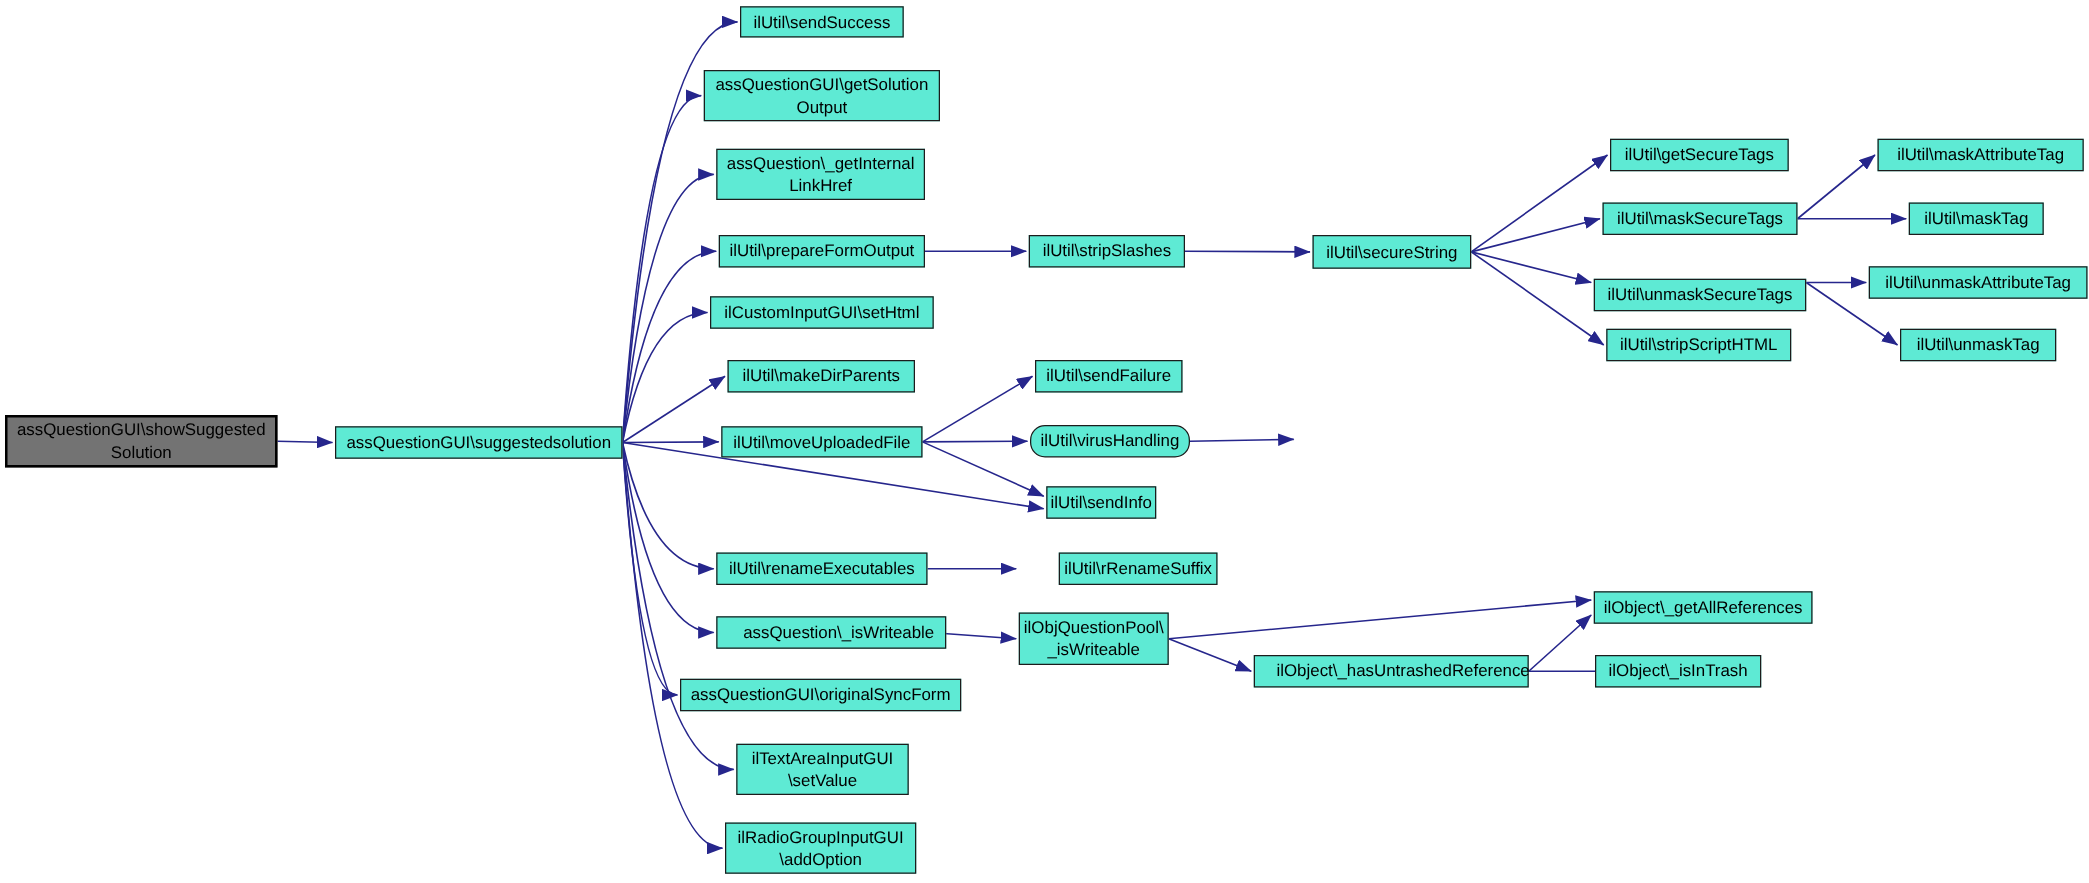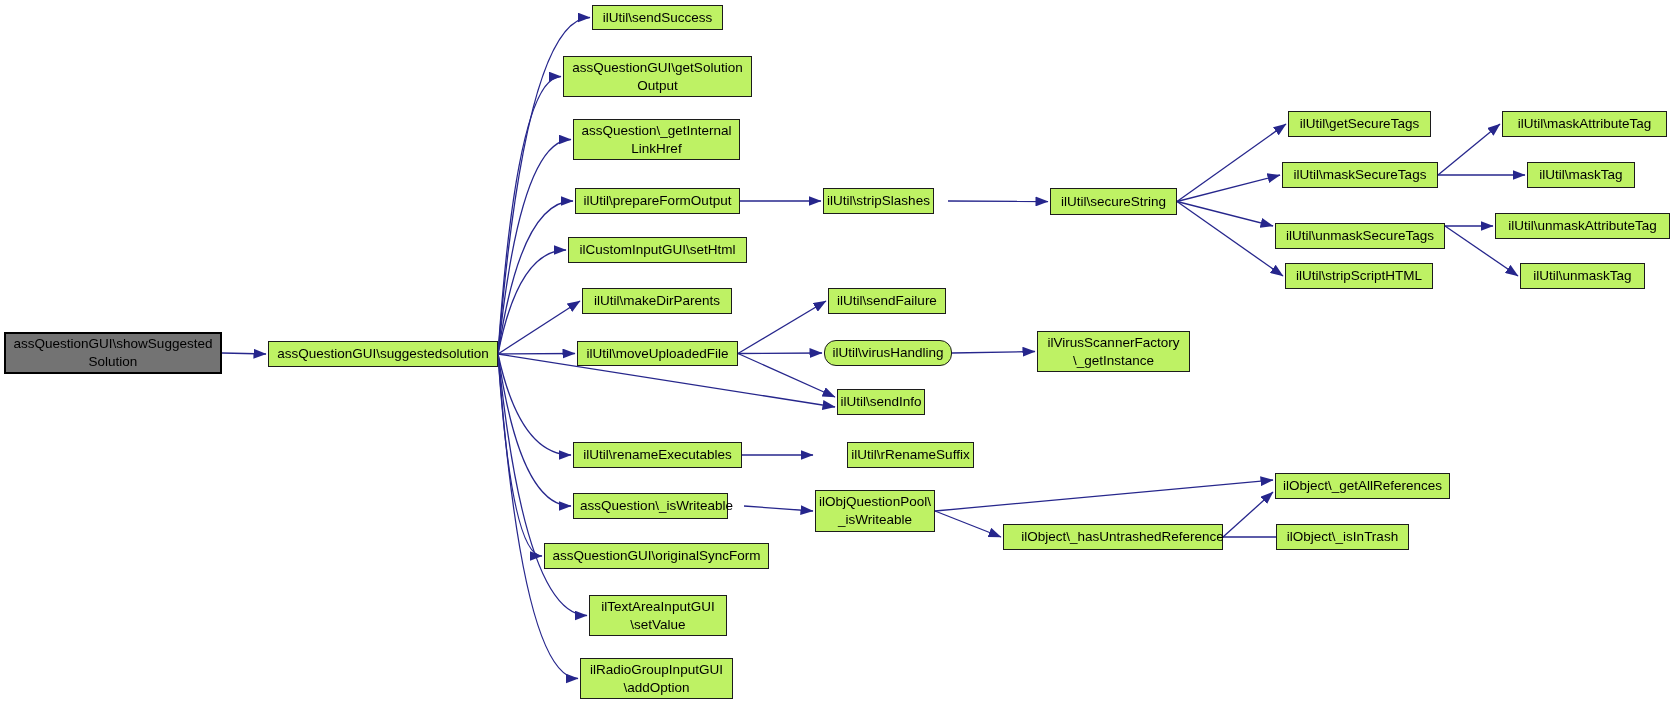--- a/index.html
+++ b/index.html
@@ -13,21 +13,21 @@
   }
   .edge-layer {
     position: absolute;
     left: 0; top: 0;
     width: 1671px; height: 706px;
   }
   .node {
     position: absolute;
     box-sizing: border-box;
     border: 1px solid #1c1c1c;
-    background: #bef264;
+    background: #5eead4;
     display: flex;
     flex-direction: column;
     align-items: center;
     justify-content: center;
     font-size: 13.5px;
     line-height: 18px;
     color: #000000;
     white-space: nowrap;
     cursor: pointer;
     z-index: 2;
@@ -116,53 +116,49 @@
     </div>
     <div class="node" style="left: 577px; top: 341px; width: 161px; height: 25px;">
       <span>ilUtil\moveUploadedFile</span>
     </div>
     <div class="node" style="left: 837px; top: 389px; width: 88px; height: 26px;">
       <span>ilUtil\sendInfo</span>
     </div>
     <div class="node" style="left: 573px; top: 442px; width: 169px; height: 26px;">
       <span>ilUtil\renameExecutables</span>
     </div>
-    <div class="node" style="left: 573px; top: 493px; width: 155px; height: 26px; padding-left: 12px;">
+    <div class="node" style="left: 573px; top: 493px; width: 184px; height: 26px; padding-left: 12px;">
       <span>assQuestion\_isWriteable</span>
     </div>
     <div class="node" style="left: 589px; top: 595px; width: 138px; height: 41px;">
       <span>ilTextAreaInputGUI</span>
       <span>\setValue</span>
     </div>
     <div class="node" style="left: 544px; top: 543px; width: 225px; height: 26px;">
       <span>assQuestionGUI\originalSyncForm</span>
     </div>
     <div class="node" style="left: 580px; top: 658px; width: 153px; height: 41px;">
       <span>ilRadioGroupInputGUI</span>
       <span>\addOption</span>
     </div>
-    <div class="node" style="left: 823px; top: 188px; width: 111px; height: 26px;">
+    <div class="node" style="left: 823px; top: 188px; width: 125px; height: 26px;">
       <span>ilUtil\stripSlashes</span>
     </div>
     <div class="node" style="left: 828px; top: 288px; width: 118px; height: 26px;">
       <span>ilUtil\sendFailure</span>
     </div>
     <div class="node" style="left: 824px; top: 340px; width: 128px; height: 26px; border-radius: 12px;">
       <span>ilUtil\virusHandling</span>
     </div>
     <div class="node" style="left: 815px; top: 442px; width: 127px; height: 26px; margin-left: 32px;">
       <span>ilUtil\rRenameSuffix</span>
     </div>
     <div class="node" style="left: 815px; top: 490px; width: 120px; height: 42px;">
       <span>ilObjQuestionPool\</span>
       <span>_isWriteable</span>
-    </div>
-    <div class="node" style="left: 1037px; top: 331px; width: 153px; height: 41px;">
-      <span>ilVirusScannerFactory</span>
-      <span>\_getInstance</span>
     </div>
     <div class="node" style="left: 1050px; top: 188px; width: 127px; height: 27px;">
       <span>ilUtil\secureString</span>
     </div>
     <div class="node" style="left: 1288px; top: 111px; width: 143px; height: 26px;">
       <span>ilUtil\getSecureTags</span>
     </div>
     <div class="node" style="left: 1282px; top: 162px; width: 156px; height: 26px;">
       <span>ilUtil\maskSecureTags</span>
     </div>

